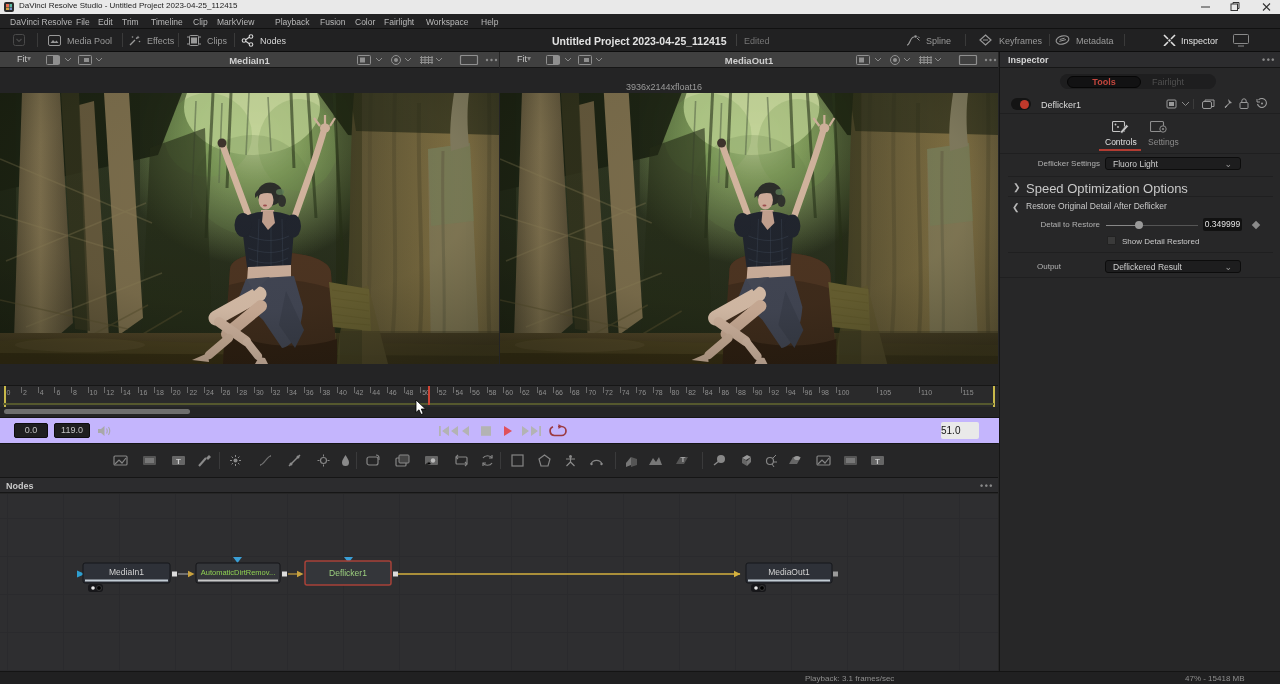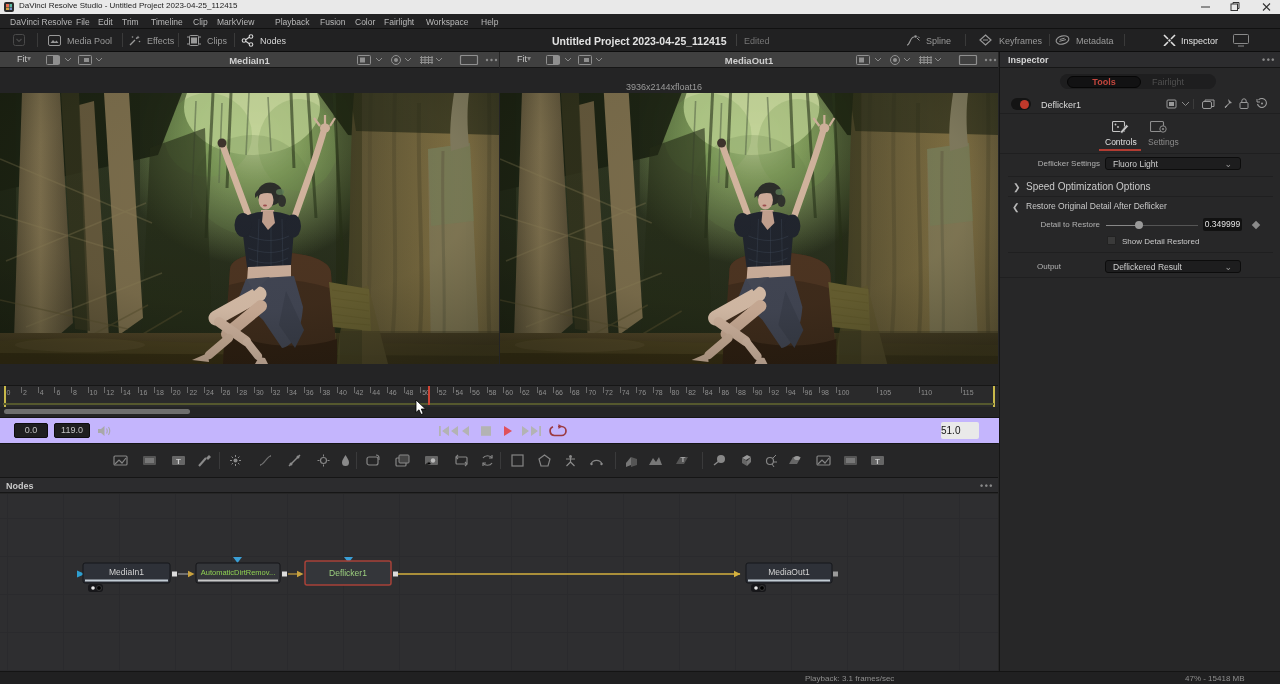--- a/index.html
+++ b/index.html
@@ -851,21 +851,21 @@
       <circle cx="13" cy="9" r="1.1" fill="#8e8e8e"></circle>
     </svg>
   <span class="abs" style="left:105px;top:85px;color:#e0e0e0;font-size:8.5px">Controls</span>
   <span class="abs" style="left:148px;top:85px;color:#8a8a8a;font-size:8.5px">Settings</span>
   <div class="abs" style="left:99px;top:96.5px;width:42px;height:2.5px;background:#b23c32"></div>
   <div class="sep" style="left:0;width:281px;top:101px"></div>
   <span class="abs lbl" style="left:0;width:100px;text-align:right;top:107px">Deflicker Settings</span>
   <div class="ddown" style="left:105px;top:105px;width:136px"><span style="margin-left:7px">Fluoro Light</span><span class="abs" style="right:8px;top:0;color:#9a9a9a;font-size:9px">⌄</span></div>
   <div class="sep" style="top:124px"></div>
   <span class="abs" style="left:13px;top:130px;color:#b8b8b8;font-size:9px">❯</span>
-  <span class="abs" style="left:26px;top:129px;color:#c9c9c9;font-size:10px">Speed Optimization Options</span>
+  <span class="abs" style="left:26px;top:129px;color:#c9c9c9;font-size:13px">Speed Optimization Options</span>
   <div class="sep" style="top:144px"></div>
   <span class="abs" style="left:12px;top:150px;color:#b8b8b8;font-size:9px">❮</span>
   <span class="abs" style="left:26px;top:149px;color:#c9c9c9;font-size:8.5px">Restore Original Detail After Deflicker</span>
   <span class="abs lbl" style="left:0;width:100px;text-align:right;top:168px">Detail to Restore</span>
   <div class="abs" style="left:106px;top:172.5px;width:92px;height:1.5px;background:#555"></div>
   <div class="abs" style="left:106px;top:172.5px;width:33px;height:1.5px;background:#888"></div>
   <div class="abs" style="left:135px;top:169px;width:8px;height:8px;border-radius:50%;background:#9a9a9a"></div>
   <div class="abs" style="left:203px;top:166px;width:39px;height:13px;background:#111;border-radius:2px;color:#e2e2e2;font-size:8.5px;text-align:center;line-height:13px">0.349999</div>
   <div class="abs" style="left:253px;top:170px;width:6px;height:6px;background:#8a8a8a;transform:rotate(45deg)"></div>
   <div class="abs" style="left:107px;top:184px;width:9px;height:9px;background:#3a3a3a;border:1px solid #222;border-radius:1px"></div>

